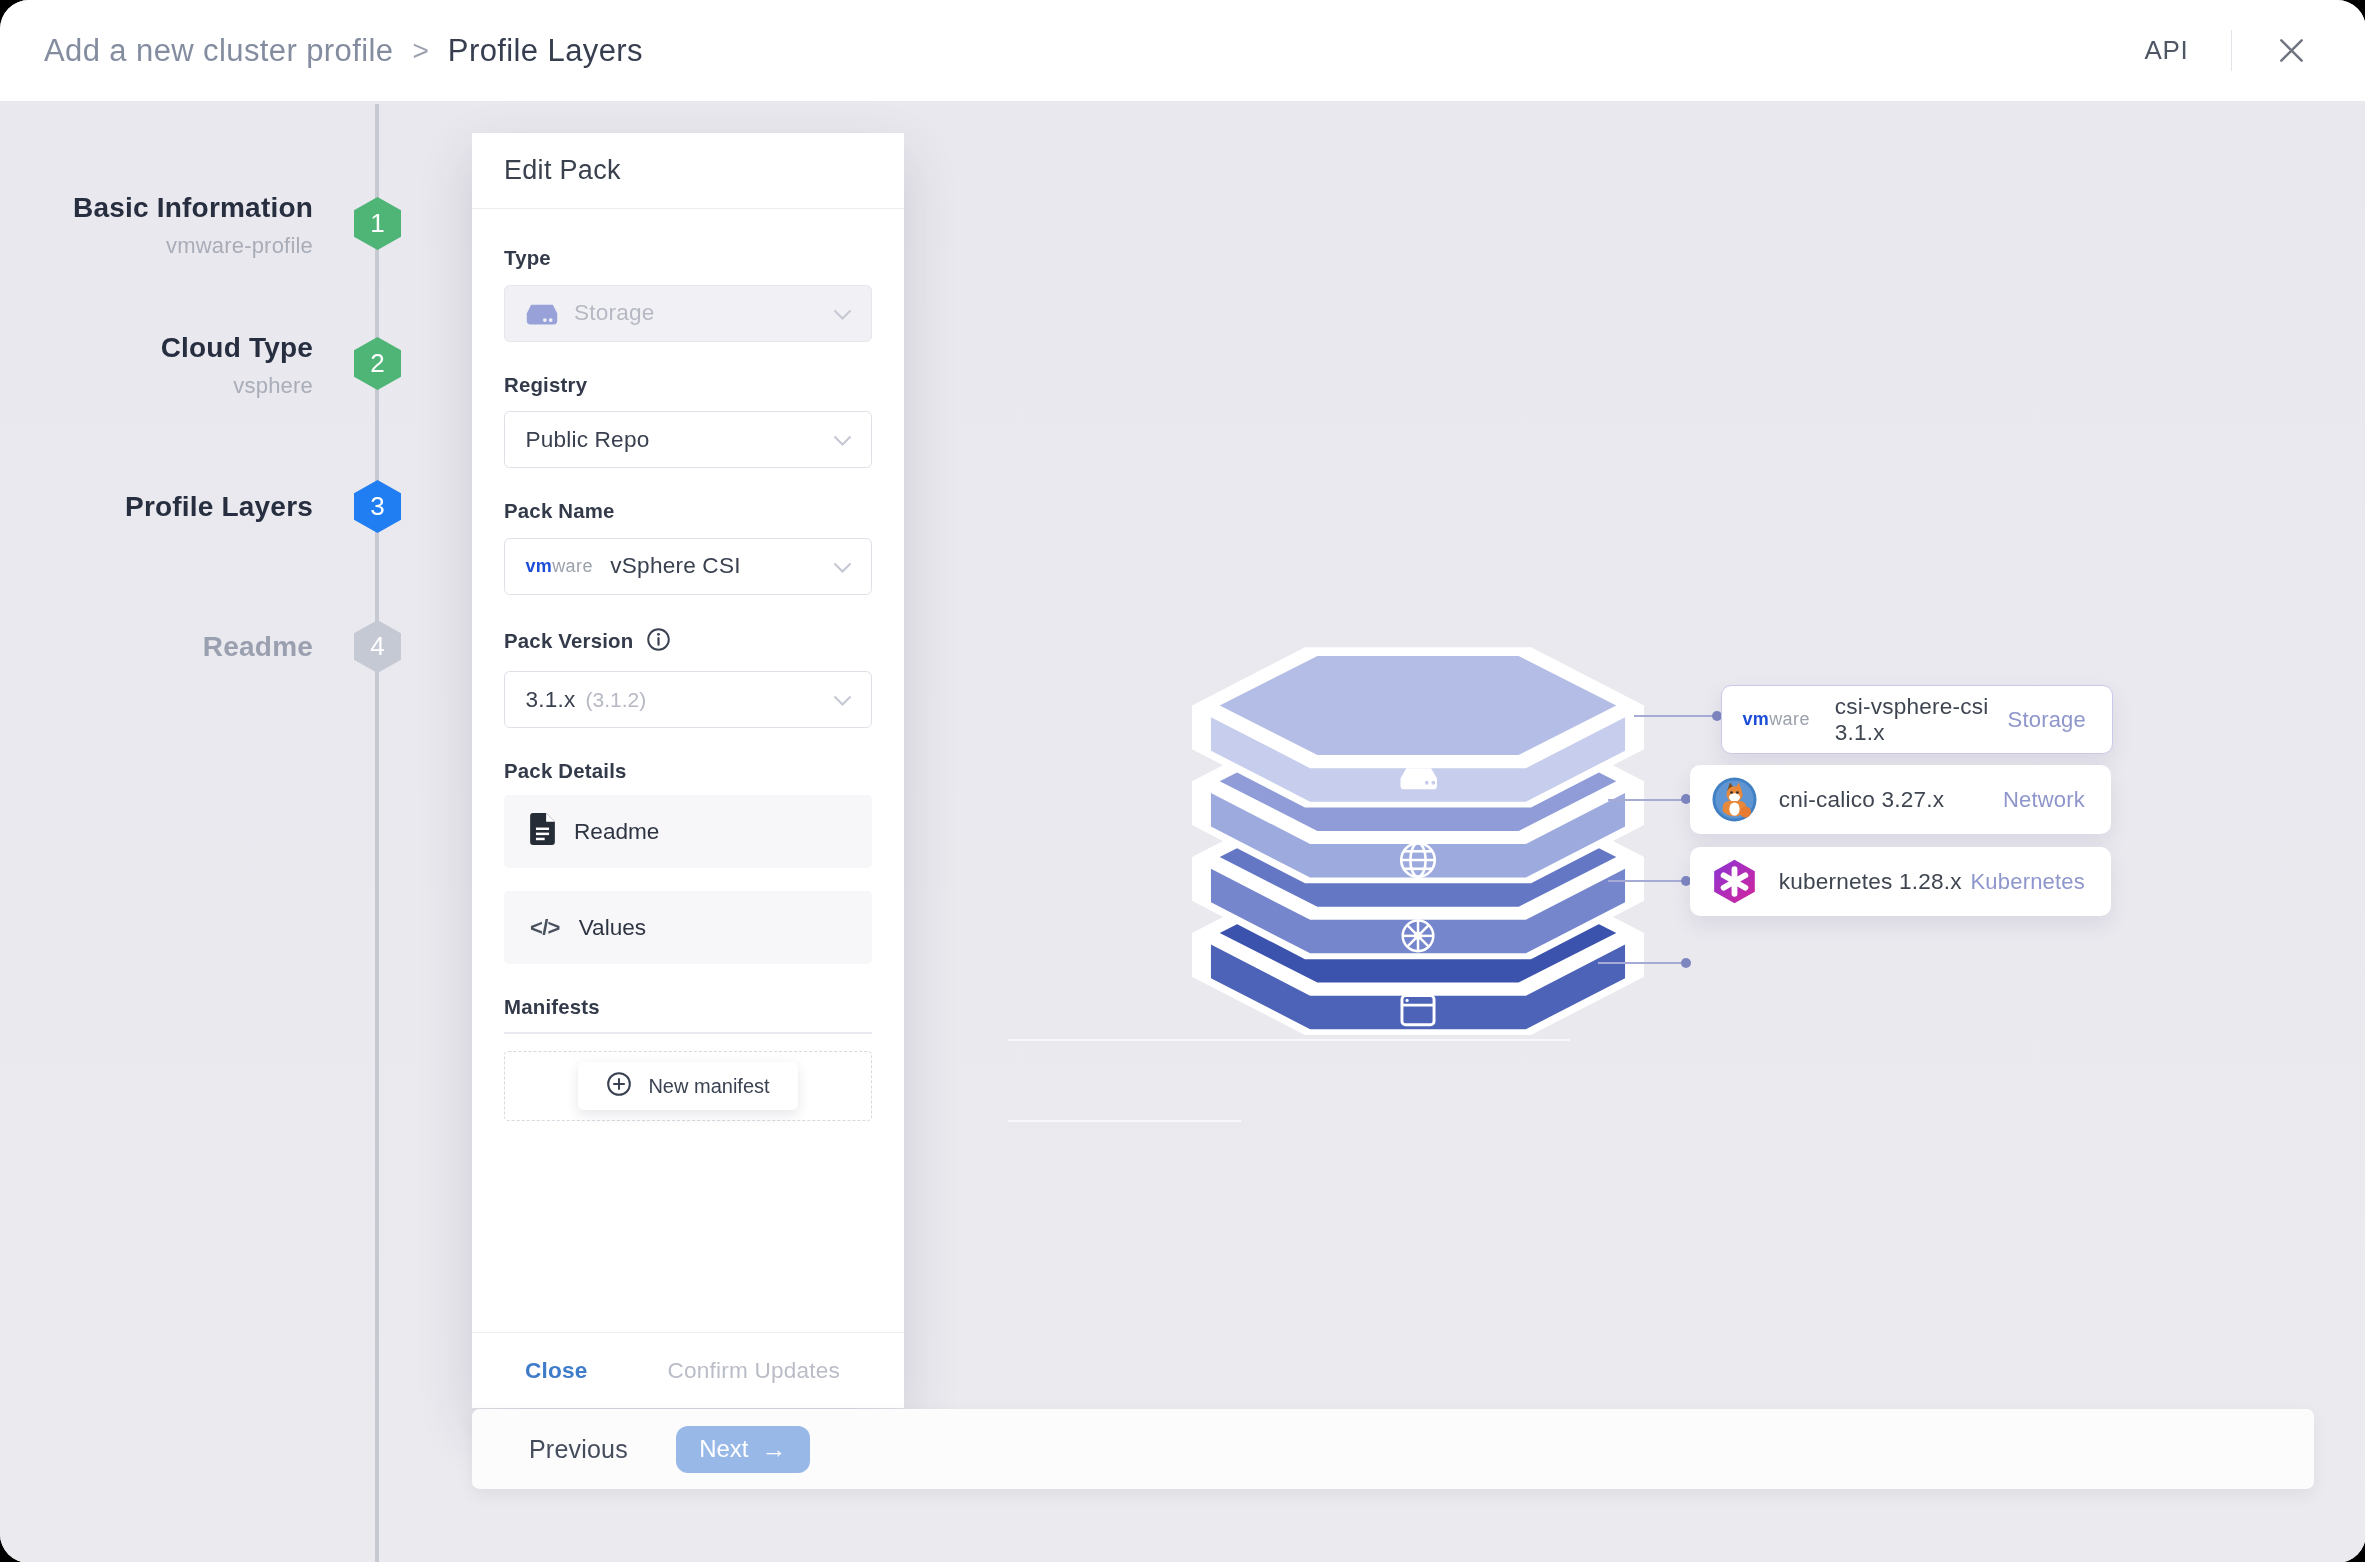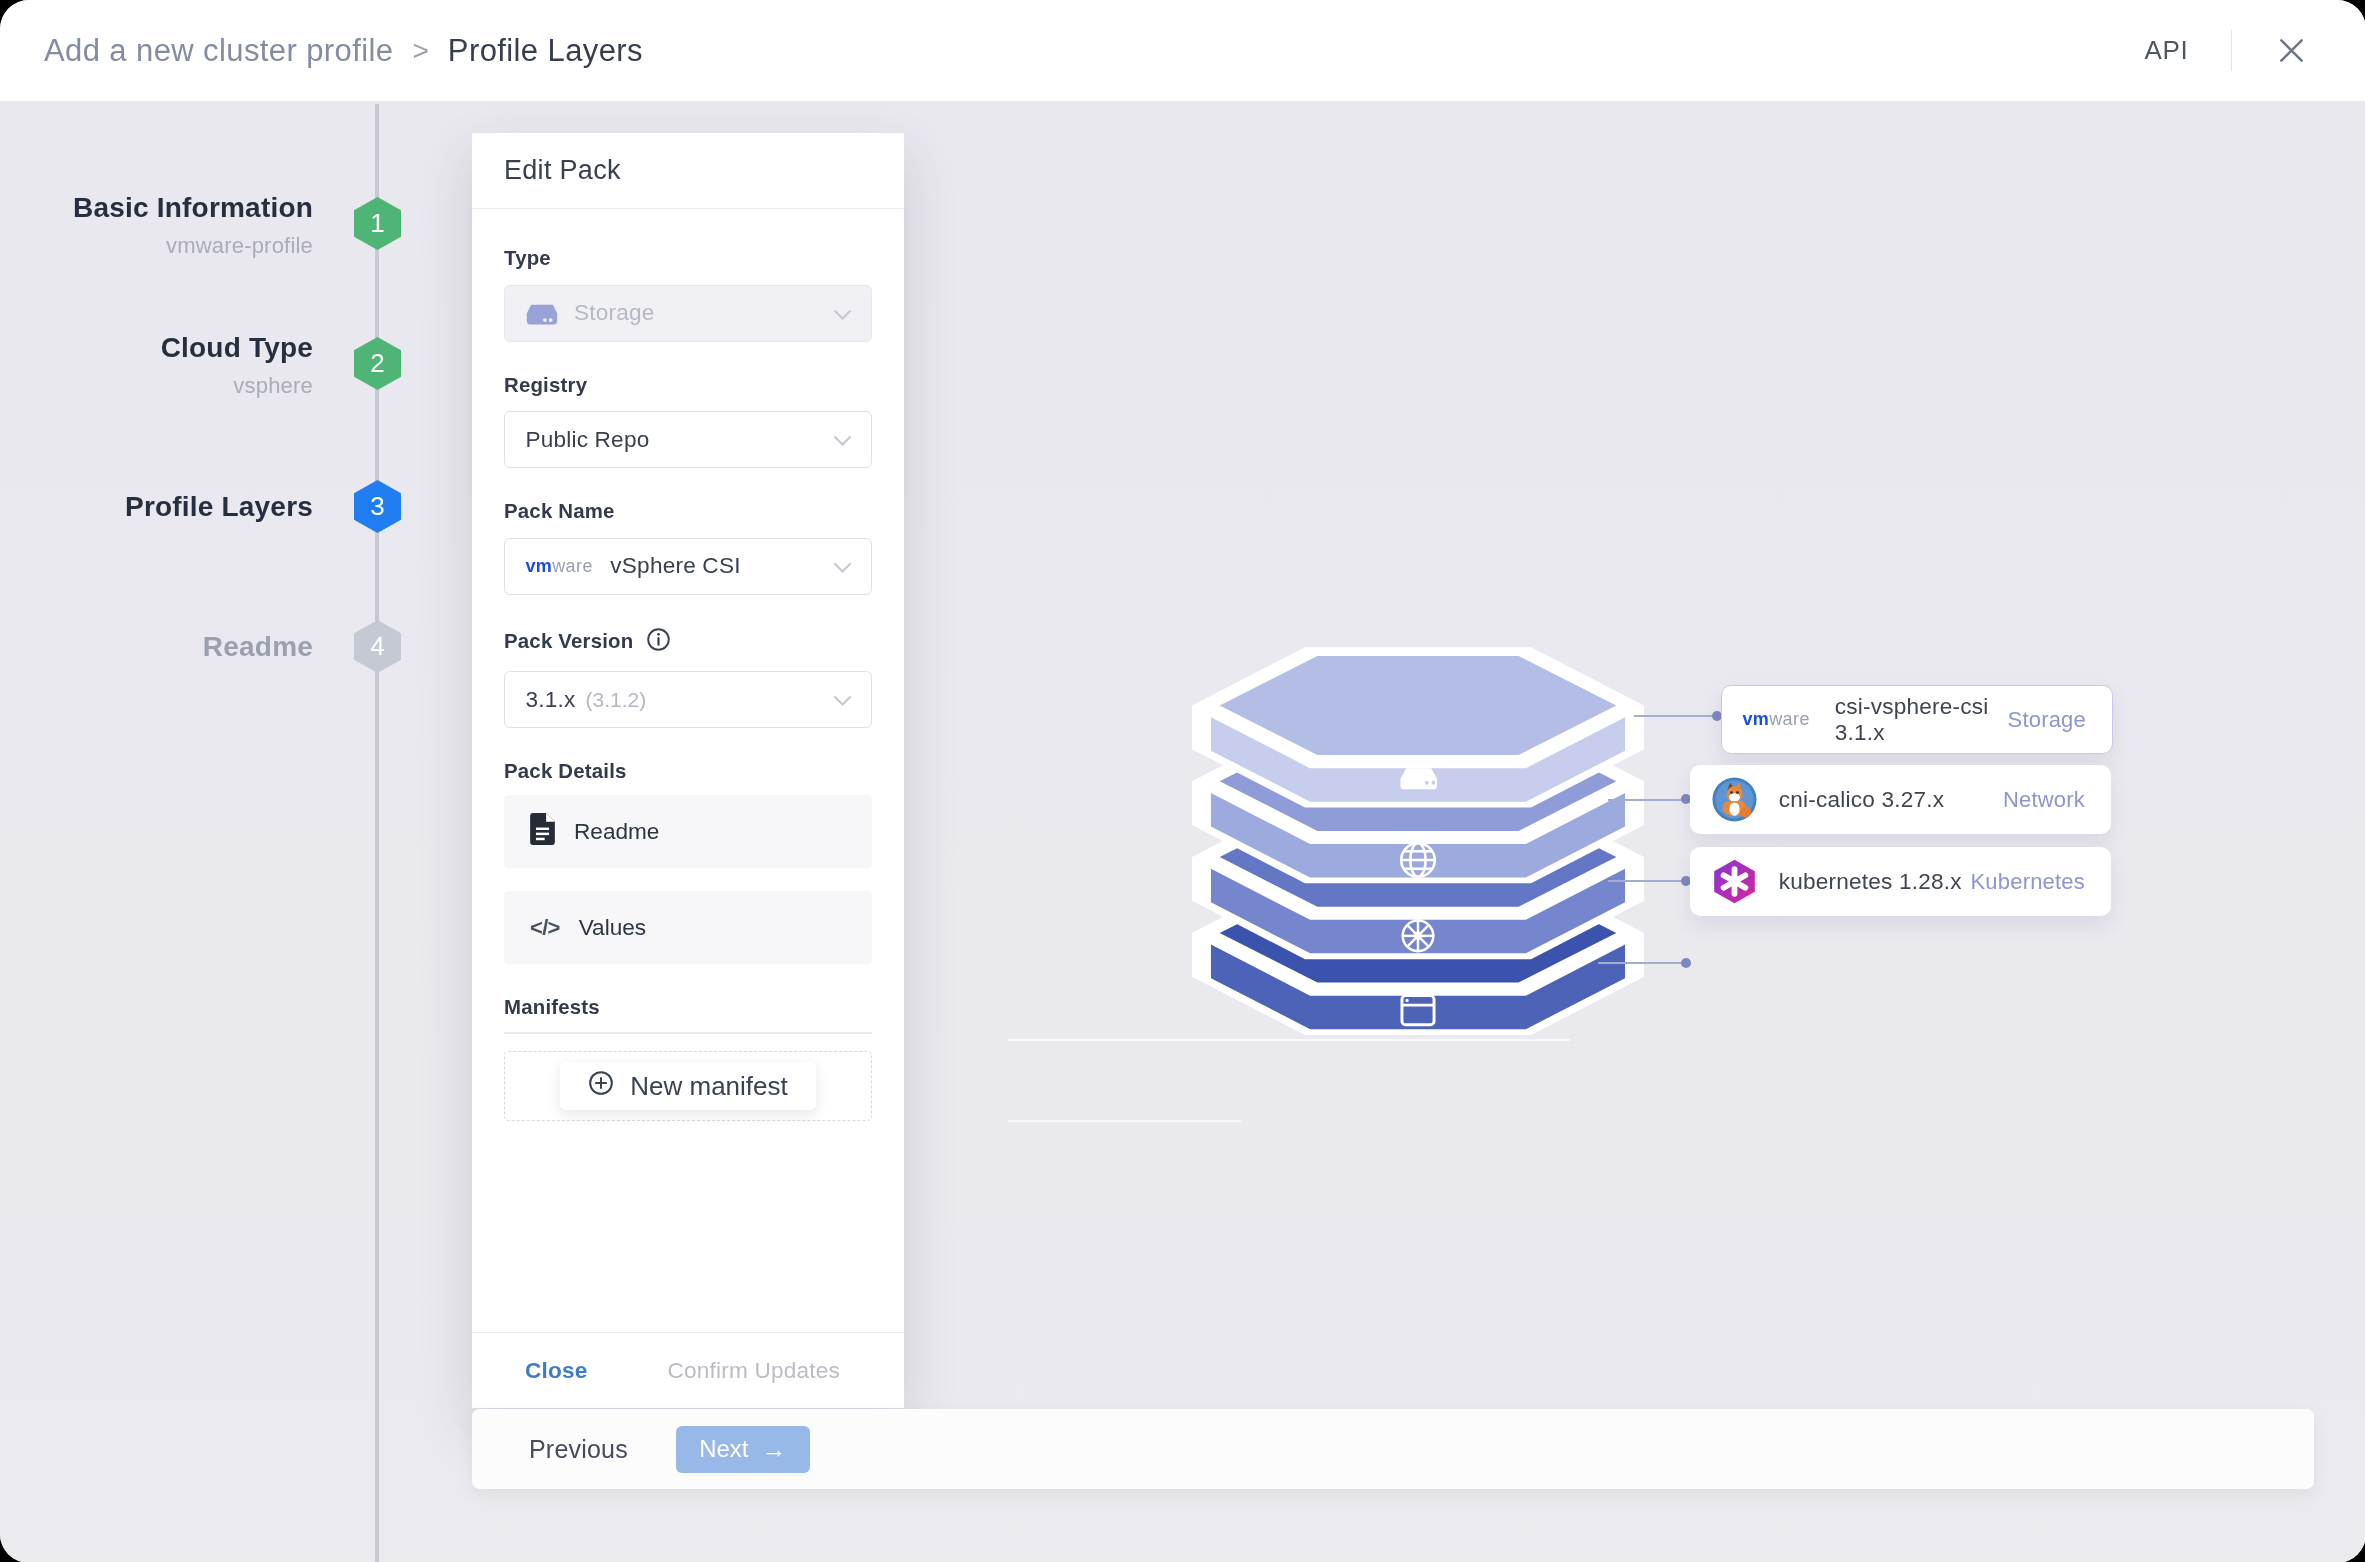--- a/index.html
+++ b/index.html
@@ -54,21 +54,21 @@
   .vmlogo .vm { font-weight:700; color:#1d4ed8; }
   .vmlogo .ware { font-weight:400; color:#9ba1ac; }
   .detail-row { margin-top:11.7px; height:73px; background:#f7f7fa; border-radius:4.4px; display:flex; align-items:center;
                 gap:19px; padding-left:26px; font-size:22.6px; color:#2e3542; cursor:pointer; }
   .detail-row + .detail-row { margin-top:23px; }
   .code-glyph { font-size:22px; font-weight:700; color:#4a515e; letter-spacing:-0.7px; }
   .manifest-divider { margin-top:13px; height:1.5px; background:#e9e9ef; }
   .dashed-zone { margin-top:17.5px; height:70px; border:1.5px dashed #d8d9e0; border-radius:4.4px;
                  display:flex; align-items:center; justify-content:center; }
   .new-manifest-btn { display:inline-flex; align-items:center; gap:16px; background:#fff; border-radius:5.8px;
-                      box-shadow:0 4.4px 13px rgba(20,20,60,.10); height:48px; padding:0 28px; font-size:26px; color:#3a4252; cursor:pointer; }
+                      box-shadow:0 4.4px 13px rgba(20,20,60,.10); height:48px; padding:0 28px; font-size:20px; color:#3a4252; cursor:pointer; }
   .panel-footer { position:absolute; left:0; bottom:0; width:100%; height:76px; border-top:1.5px solid #ececf1;
                   display:flex; align-items:center; justify-content:flex-end; gap:80px; padding-right:64px; }
   .close-link { font-size:22.6px; font-weight:600; color:#3e7bc8; cursor:pointer; letter-spacing:0.2px;text-align:right; }
   .confirm-link { font-size:22.6px; color:#babdc7; letter-spacing:0.2px; cursor:default; }
 
   
   .stack { position:absolute; left:1192px; top:543px; width:452px; height:394px; cursor:pointer; }
   .conn { position:absolute; height:2.2px; background:#a6abd6; }
   .conn-dot { position:absolute; width:10.2px; height:10.2px; border-radius:50%; background:#7e86c0; }
   .layer-card { position:absolute; height:69px; background:#fff; border-radius:10.2px;
@@ -77,21 +77,21 @@
   .card-name { font-size:22.6px; color:#3f4651; letter-spacing:0.2px; }
   .card-tag { margin-left:auto; font-size:22px; color:#8e96cc; letter-spacing:0.2px; }
   .card-tag.os { color:#5a64b5; }
   .card-icon { width:48px; display:flex; justify-content:center; margin-right:20.4px; }
   .faint-line { position:absolute; height:2.2px; background:rgba(255,255,255,.65); }
 
   
   .bottom-bar { position:absolute; left:472px; top:1305px; width:1842px; height:80px; background:#fcfcfd; border-radius:7.3px;
                 box-shadow:0 5.8px 17.5px rgba(0,0,0,.06); display:flex; align-items:center; padding-left:57px; }
   .prev-btn { font-size:25px; color:#454c5c; cursor:pointer; letter-spacing:0.2px; }
-  .next-btn { margin-left:48px; width:134px; height:47px; background:#98b8e7; border-radius:6px; color:#fff;
+  .next-btn { margin-left:48px; width:134px; height:47px; background:#98b8e7; border-radius:12px; color:#fff;
               display:flex; align-items:center; justify-content:center; gap:13px; font-size:24px; cursor:pointer; }
   .next-arrow { font-size:25px; line-height:1; }
 </style>
 </head>
 <body>
 
 <div id="screen">
 
   <div class="topbar">
     <span class="crumb-parent">Add a new cluster profile</span>

